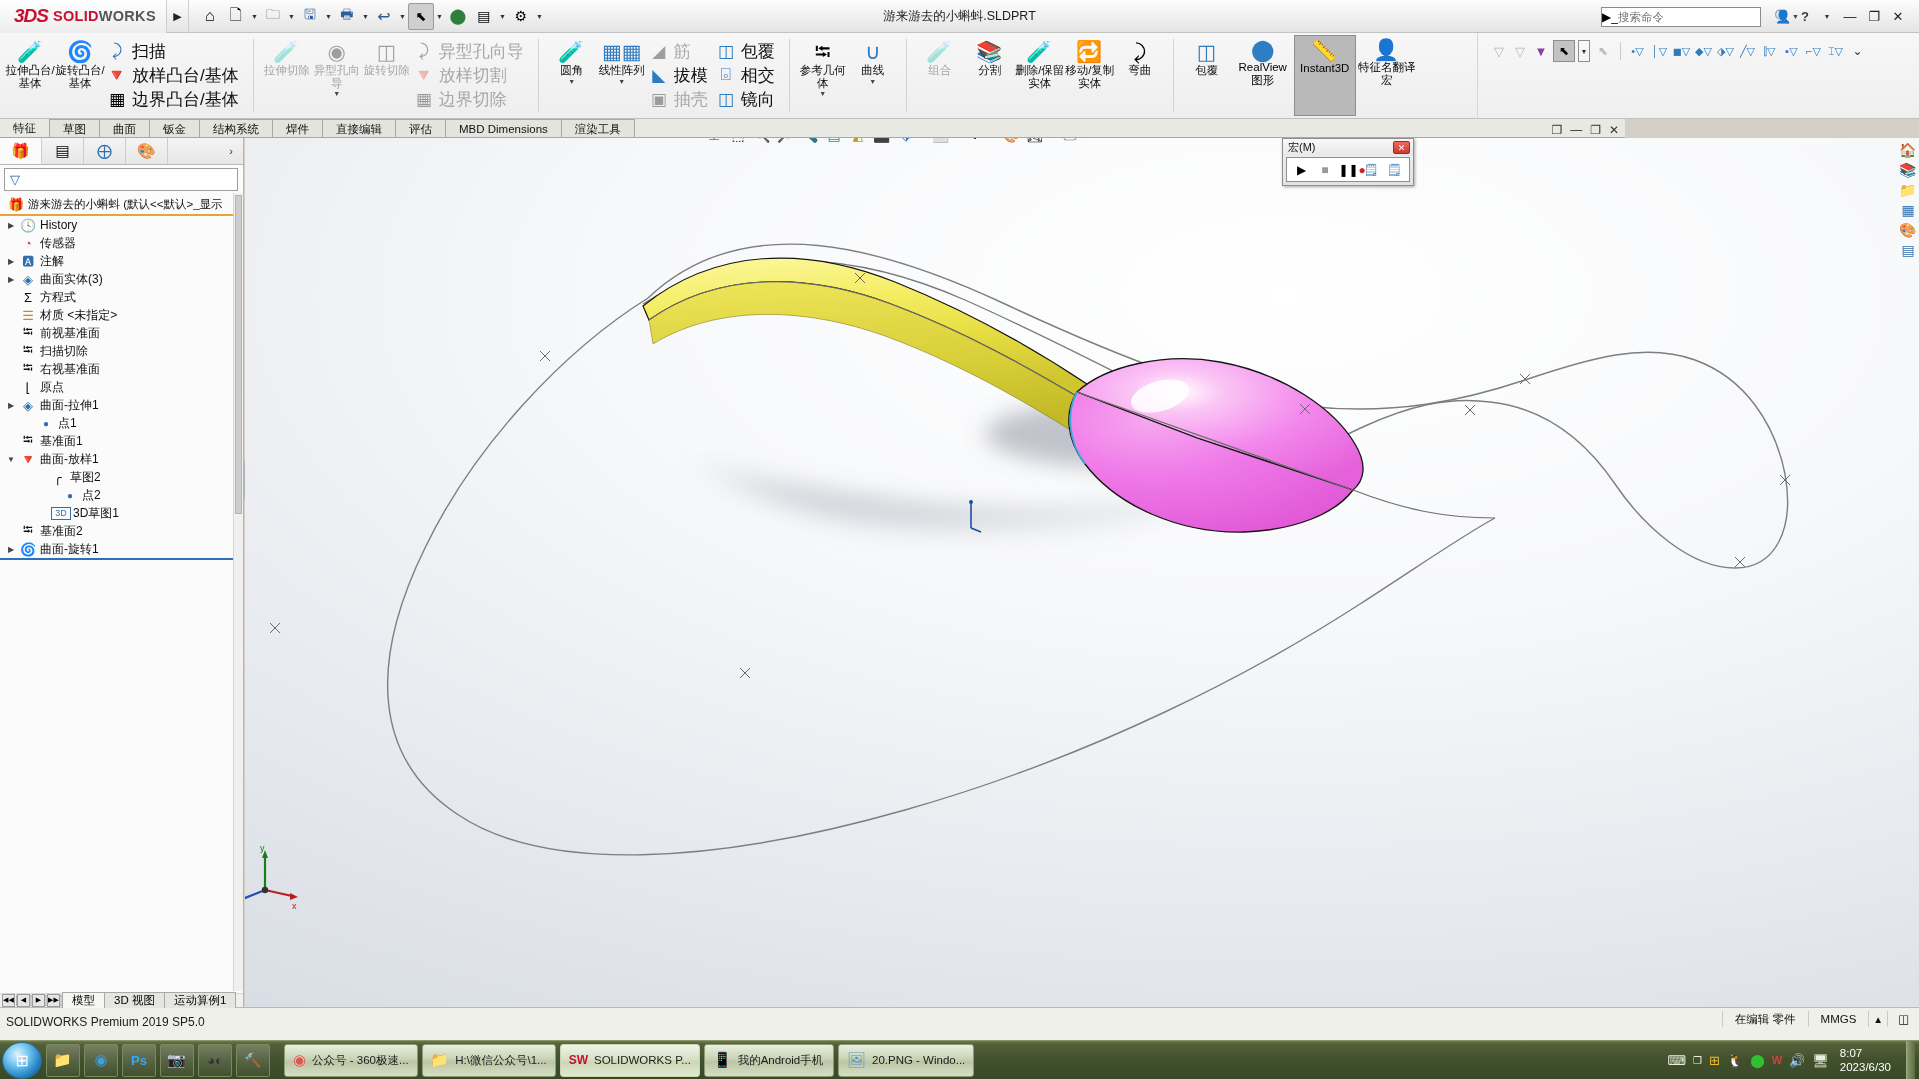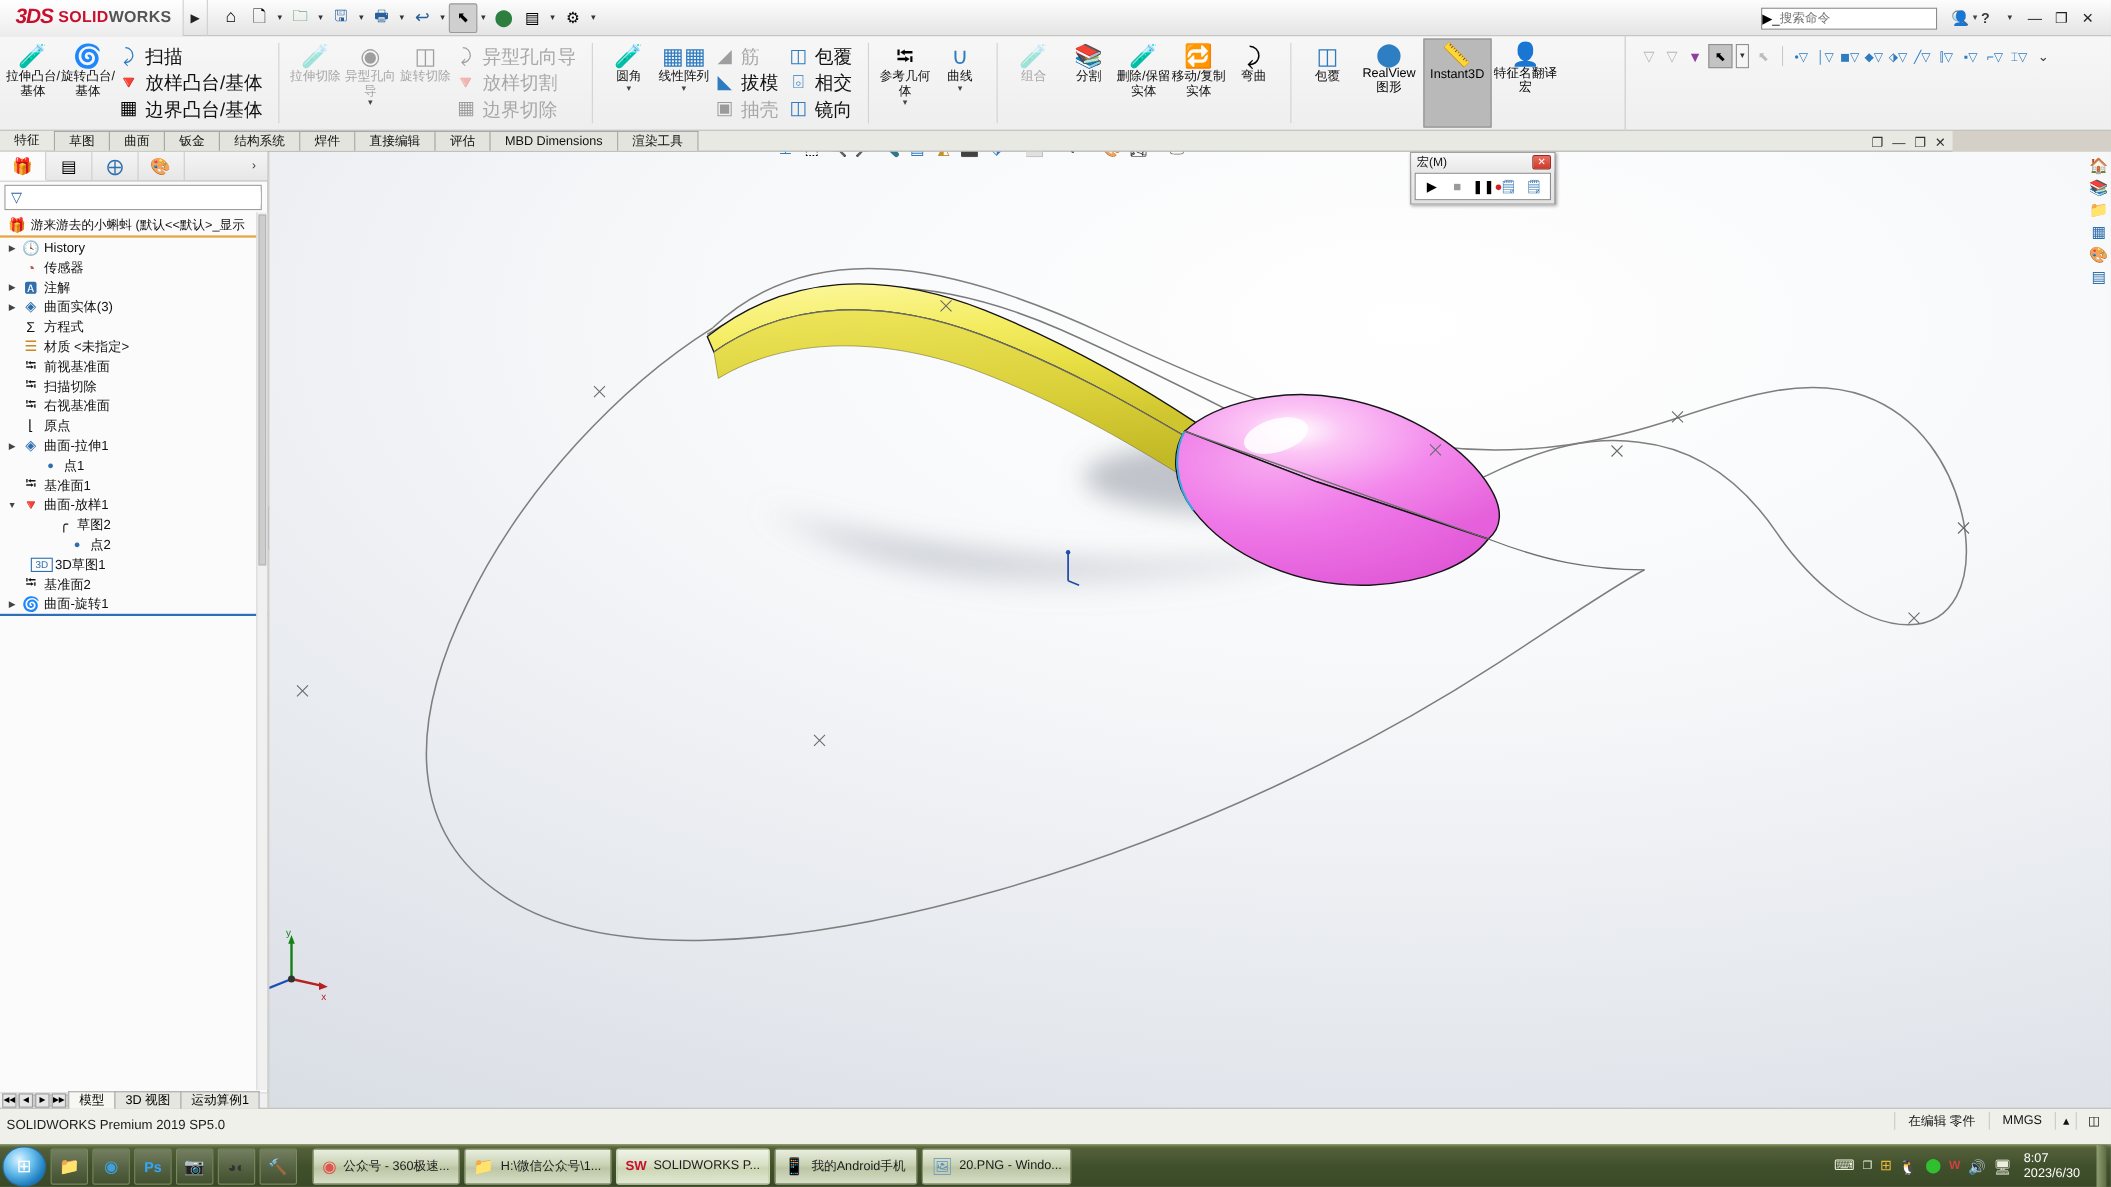--- a/index.html
+++ b/index.html
@@ -96,21 +96,21 @@
   .rb-wide {
     width: 62px; display: flex; flex-direction: column; align-items: center; padding-top: 4px;
     text-align: center;
   }
   .rb-wide .gly { font-size: 21px; line-height: 22px; }
   .rb-wide .lbl { font-size: 11.5px; line-height: 12.5px; }
   .rb-wide.sel { background: #b9b9b9; border: 1px solid #8e8e8e; }
 
   
   .rbtabs {
-    position: absolute; left: 0; top: 119px; width: 1775px; height: 19px;
+    position: absolute; left: 0; top: 119px; width: 1625px; height: 19px;
     background: #e9e9e4; border-bottom: 1px solid #a8a8a8;
     display: flex; align-items: flex-end; font-size: 11.5px;
   }
   .rbtab {
     padding: 1px 13px 2px; height: 18px; line-height: 16px; color: #111;
   }
   .rbtab.first { background: transparent; border: 0; }
   .rbtab.box { background: #e4e4de; border: 1px solid #a8a8a8; border-bottom: none; margin-right: -1px; }
   .rbtabs-right { margin-left: auto; display: flex; align-items: center; padding-right: 6px; gap: 8px; }
   .rbtabs-right span { font-size: 12px; color: #333; }
@@ -281,20 +281,21 @@
       <div class="qat-btn" style="font-size:16px;color:#2a6099;">↩</div>
       <div class="qat-drop">▼</div>
       <div class="qat-btn sel" style="font-size:13px;">⬉</div>
       <div class="qat-drop">▼</div>
       <div class="qat-btn" style="font-size:15px;color:#2d7f3f;">⬤</div>
       <div class="qat-btn" style="font-size:14px;">▤</div>
       <div class="qat-drop">▼</div>
       <div class="qat-btn" style="font-size:14px;">⚙</div>
       <div class="qat-drop">▼</div>
     </div>
+    <div class="doc-title">游来游去的小蝌蚪.SLDPRT</div>
     <div class="tb-right">
       <div class="searchbox">
         <div class="sico">▶_</div>
         <input type="text" placeholder="搜索命令" style="">
         <span class="mag">🔍</span>
         <span class="cv">▼</span>
       </div>
       <div class="tb-ico">👤</div>
       <div class="tb-ico" style="font-weight:bold;">?</div>
       <div class="tb-ico" style="font-size:7px;">▼</div>
@@ -599,21 +600,21 @@
       <div class="tree-row" style="padding-left:34px;">
         <span class="tw"></span>
         <span class="tico">╭</span>
         <span class="tlbl">草图2</span>
       </div>
       <div class="tree-row" style="padding-left:46px;">
         <span class="tw"></span>
         <span class="tico" style="color:#2f6fae;font-size:10px;">●</span>
         <span class="tlbl">点2</span>
       </div>
-      <div class="tree-row" style="padding-left:14px;">
+      <div class="tree-row" style="padding-left:37px;">
         <span class="tw"></span>
         <span class="tico" style="font-size:9px;border:1px solid #2f6fae;color:#2f6fae;line-height:11px;">3D</span>
         <span class="tlbl">3D草图1</span>
       </div>
       <div class="tree-row">
         <span class="tw"></span>
         <span class="tico">⭾</span>
         <span class="tlbl">基准面2</span>
       </div>
       <div class="tree-row">

